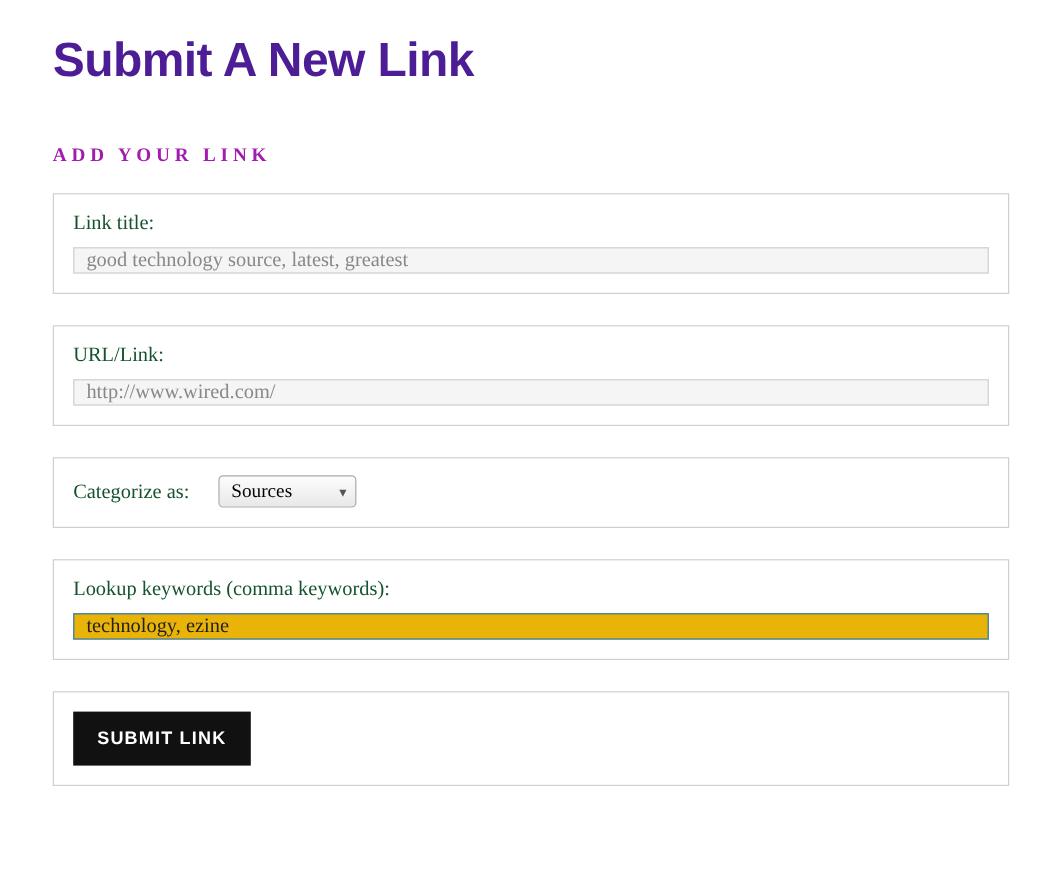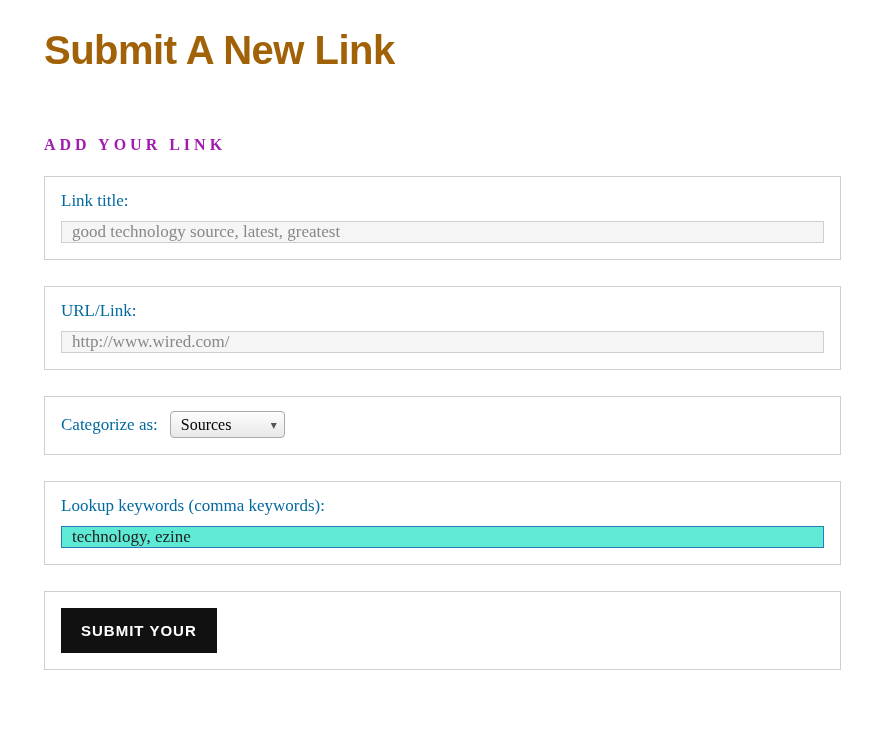--- a/index.html
+++ b/index.html
@@ -11,64 +11,64 @@
       font-family: -apple-system, BlinkMacSystemFont, "Segoe UI", Roboto, Helvetica, Arial, sans-serif;
       background: #ffffff;
       padding: 28px 44px 40px 44px;
       color: #222;
       font-size: 16px;
     }
     h1.page-title {
       font-family: -apple-system, BlinkMacSystemFont, "Segoe UI", Helvetica, Arial, sans-serif;
       font-weight: 800;
       font-size: 40px;
-      color: #a16207;
+      color: #4c1d95;
       letter-spacing: -0.5px;
-      margin-bottom: 63px;
+      margin-bottom: 48px;
     }
     h2.section-title {
       font-family: Georgia, "Times New Roman", serif;
       font-weight: 700;
       font-size: 16px;
       letter-spacing: 4px;
       color: #a21caf;
       margin-bottom: 22px;
     }
     .field-group {
       border: 1px solid #cfcfcf;
       padding: 14px 16px 16px 16px;
       margin-bottom: 26px;
       background: #fff;
     }
     .field-label {
       font-family: Georgia, "Times New Roman", serif;
       font-size: 17px;
-      color: #0369a1;
+      color: #14532d;
       margin-bottom: 10px;
       display: inline-block;
     }
     .text-input {
       width: 100%;
       font-family: Georgia, "Times New Roman", serif;
       font-size: 17px;
       padding: 0 10px;
       border: 1px solid #cfcfcf;
       background: #f5f5f5;
       color: #888;
     }
     .text-input.active {
-      background: #5eead4;
+      background: #eab308;
       color: #222;
       border: 1px solid #2b7bb9;
       outline: none;
     }
     .cat-row {
       display: flex;
       align-items: center;
-      gap: 12px;
+      gap: 24px;
     }
     .cat-select {
       font-family: Georgia, "Times New Roman", serif;
       font-size: 16px;
       padding: 4px 28px 4px 10px;
       border: 1px solid #aaa;
       border-radius: 4px;
       background: linear-gradient(#fdfdfd, #e8e8e8);
       appearance: none;
       -webkit-appearance: none;
@@ -133,14 +133,14 @@
     </span>
   </div>
 </div>
 
 <div class="field-group">
   <div class="field-label">Lookup keywords (comma keywords):</div>
   <input type="text" class="text-input active" value="technology, ezine" style="">
 </div>
 
 <div class="submit-section">
-  <button class="submit-btn">SUBMIT YOUR</button>
+  <button class="submit-btn">SUBMIT LINK</button>
 </div>
 
 </body></html>

